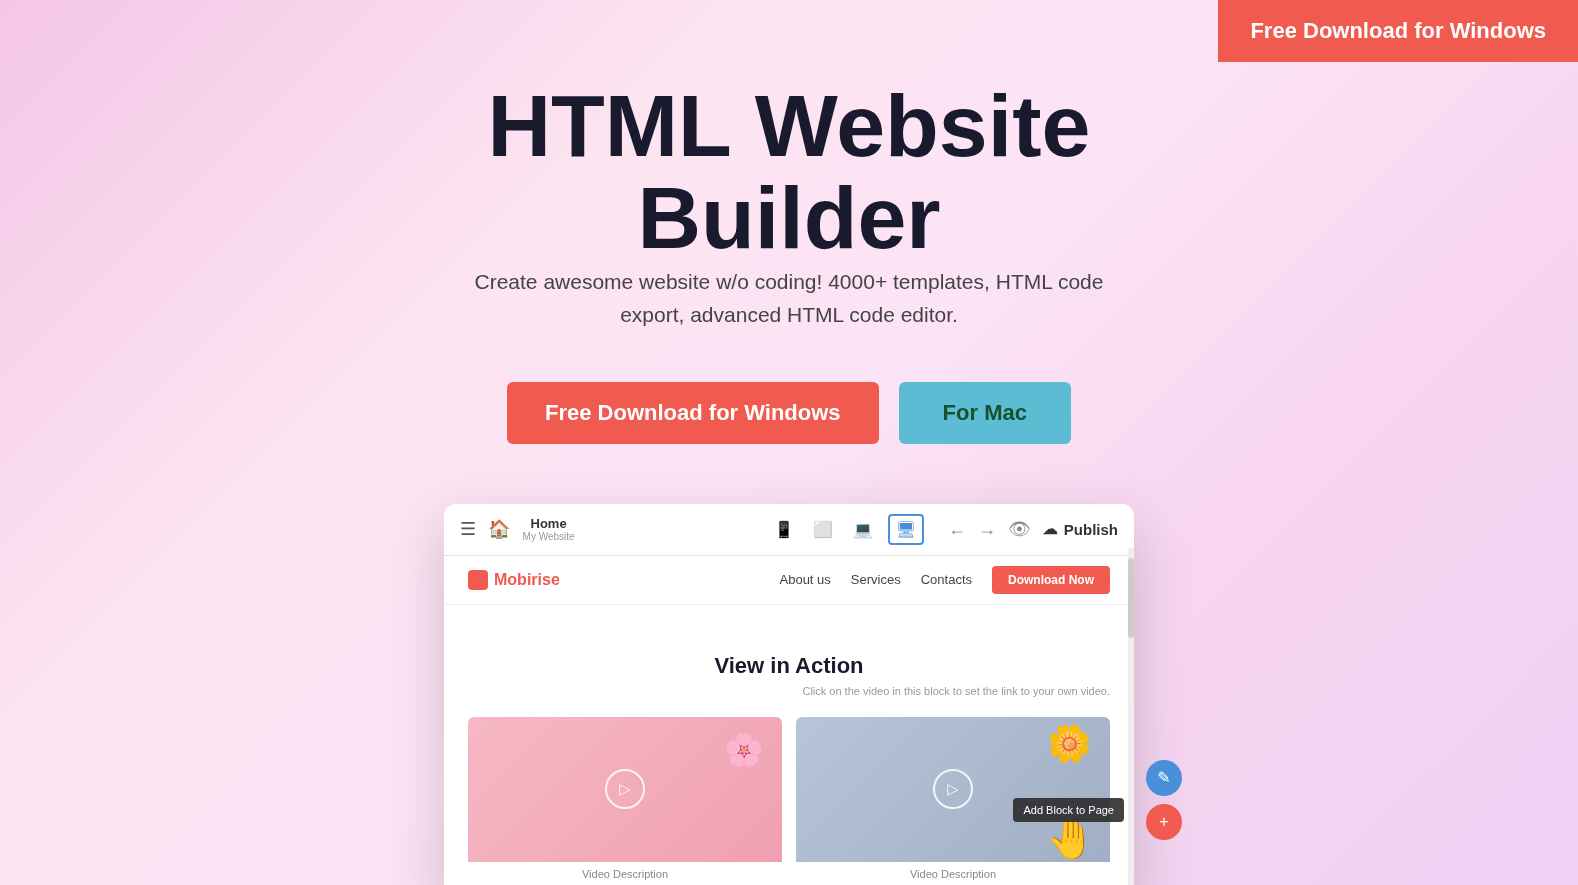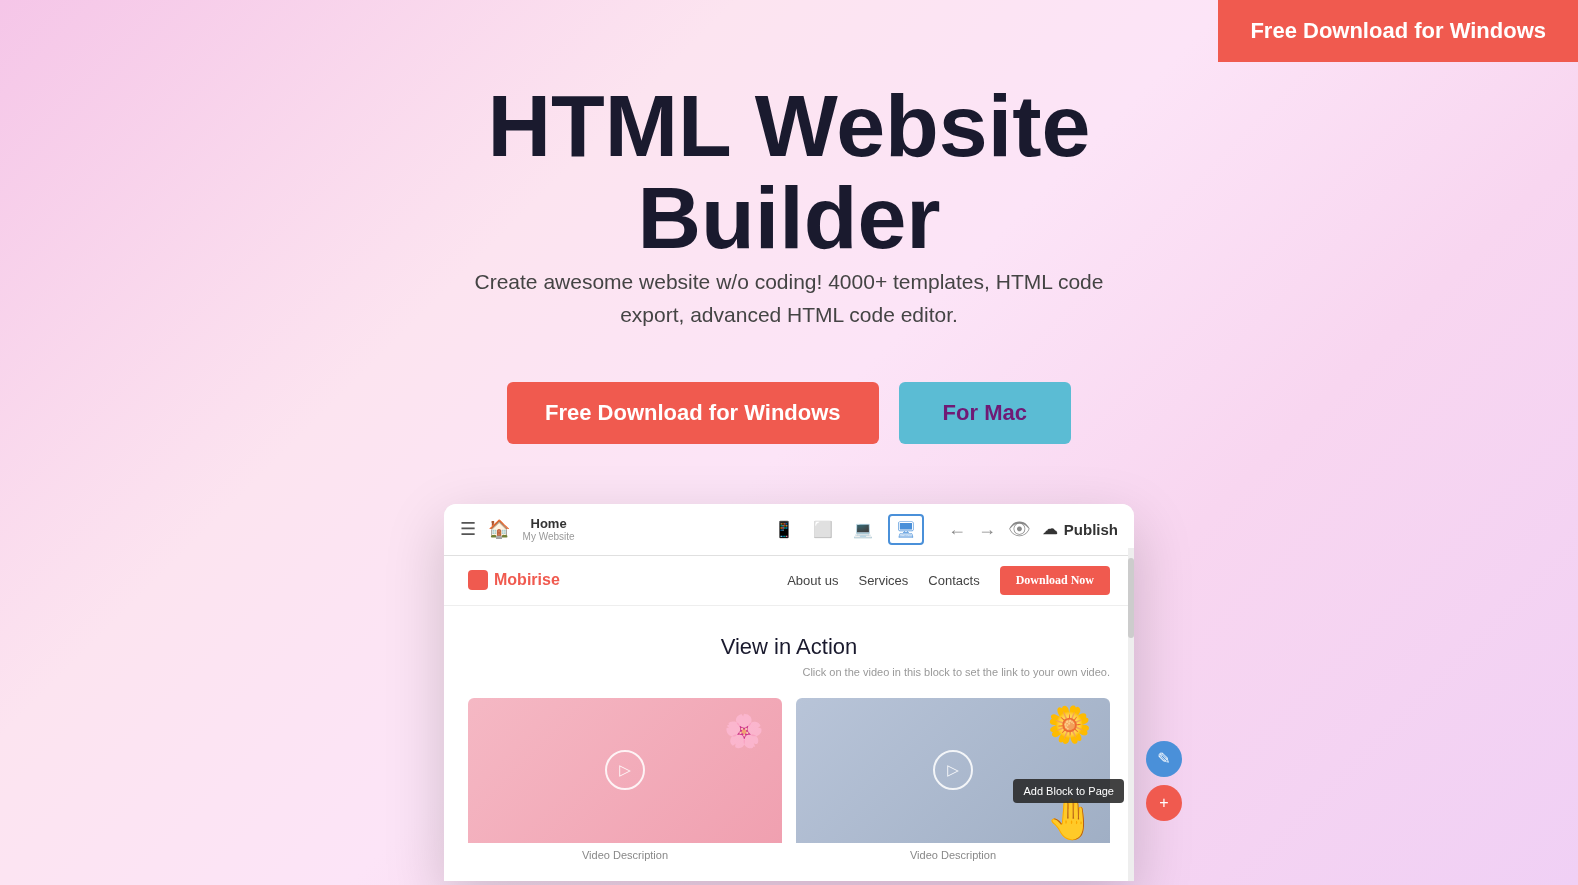--- a/index.html
+++ b/index.html
@@ -64,21 +64,21 @@
       font-size: 22px;
       font-weight: 700;
       padding: 18px 38px;
       border: none;
       border-radius: 6px;
       cursor: pointer;
     }
 
     .btn-mac {
       background: #5bbcd4;
-      color: #701a75;
+      color: #14532d;
       font-size: 22px;
       font-weight: 700;
       padding: 18px 44px;
       border: none;
       border-radius: 6px;
       cursor: pointer;
     }
 
     
     .app-preview {
@@ -210,35 +210,35 @@
 
     .inner-nav-download {
       background: #f05a4f;
       color: #fff;
       font-size: 12px;
       padding: 7px 16px;
       border-radius: 4px;
       border: none;
       cursor: pointer;
       font-weight: 600;
-      font-family: Liberation Serif, serif;
     }
 
     
     .inner-content {
       background: #fff;
       padding: 28px 24px 20px;
     }
 
     .inner-section-title {
       text-align: center;
       font-size: 22px;
-      font-weight: 400;
+      font-weight: 700;
       color: #1a1a2e;
       margin-bottom: 6px;
+      margin-top: 20px;
     }
 
     .inner-section-sub {
       text-align: right;
       font-size: 11px;
       color: #999;
       margin-bottom: 20px;
     }
 
     .video-grid {

